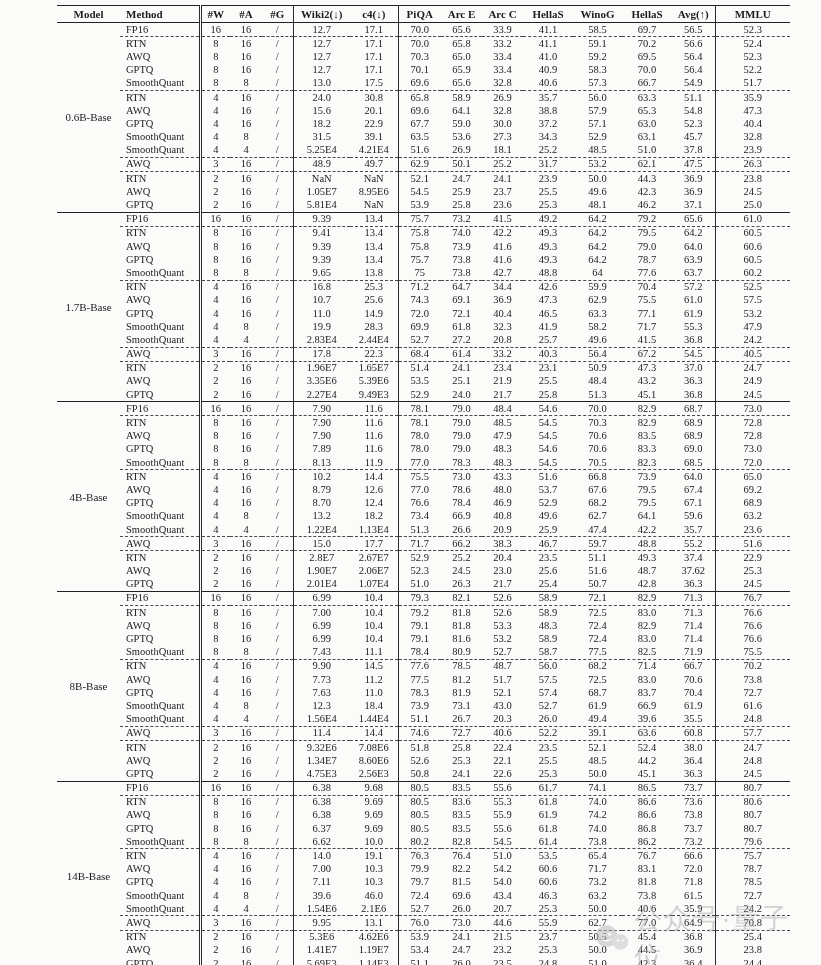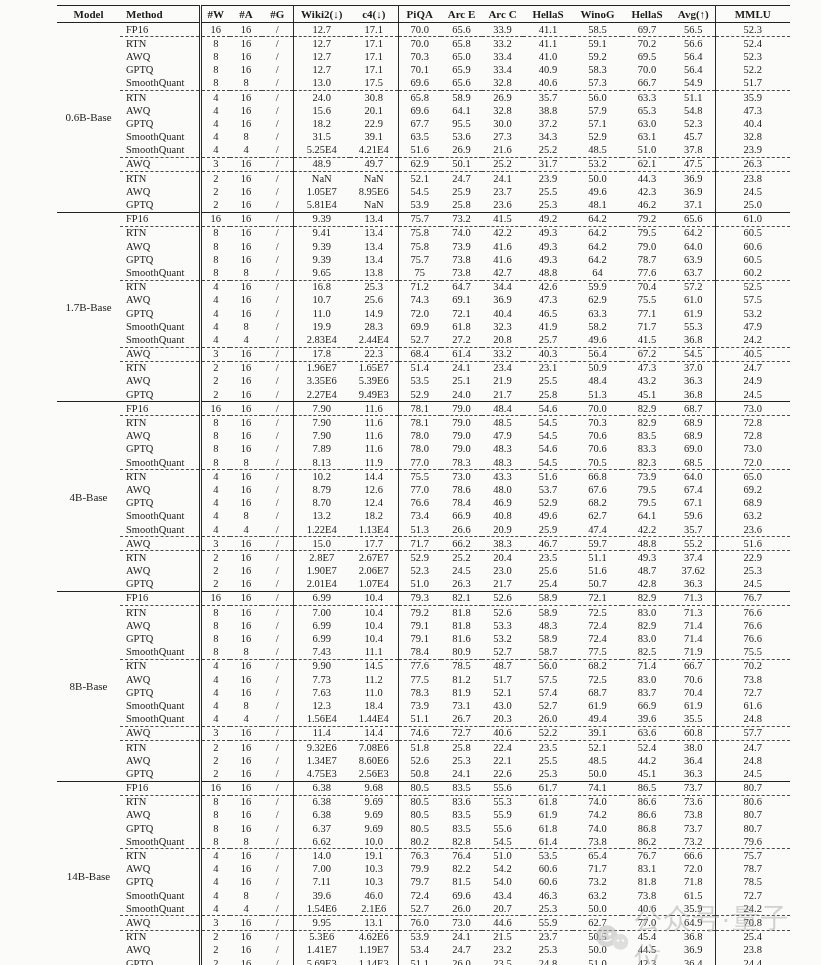--- a/index.html
+++ b/index.html
@@ -200,21 +200,21 @@
           <td class="">47.3</td>
         </tr>
         <tr>
           <td class="method b-double">GPTQ</td>
           <td class="">4</td>
           <td class="">16</td>
           <td class="b-single">/</td>
           <td class="">18.2</td>
           <td class="b-single">22.9</td>
           <td class="">67.7</td>
-          <td class="">95.5</td>
+          <td class="">59.0</td>
           <td class="">30.0</td>
           <td class="">37.2</td>
           <td class="">57.1</td>
           <td class="">63.0</td>
           <td class="b-single">52.3</td>
           <td class="">40.4</td>
         </tr>
         <tr>
           <td class="method b-double">SmoothQuant</td>
           <td class="">4</td>
@@ -233,21 +233,21 @@
         </tr>
         <tr>
           <td class="method b-double">SmoothQuant</td>
           <td class="">4</td>
           <td class="">4</td>
           <td class="b-single">/</td>
           <td class="">5.25E4</td>
           <td class="b-single">4.21E4</td>
           <td class="">51.6</td>
           <td class="">26.9</td>
-          <td class="">21.6</td>
+          <td class="">18.1</td>
           <td class="">25.2</td>
           <td class="">48.5</td>
           <td class="">51.0</td>
           <td class="b-single">37.8</td>
           <td class="">23.9</td>
         </tr>
         <tr class="dashed">
           <td class="method b-double">AWQ</td>
           <td class="">3</td>
           <td class="">16</td>

